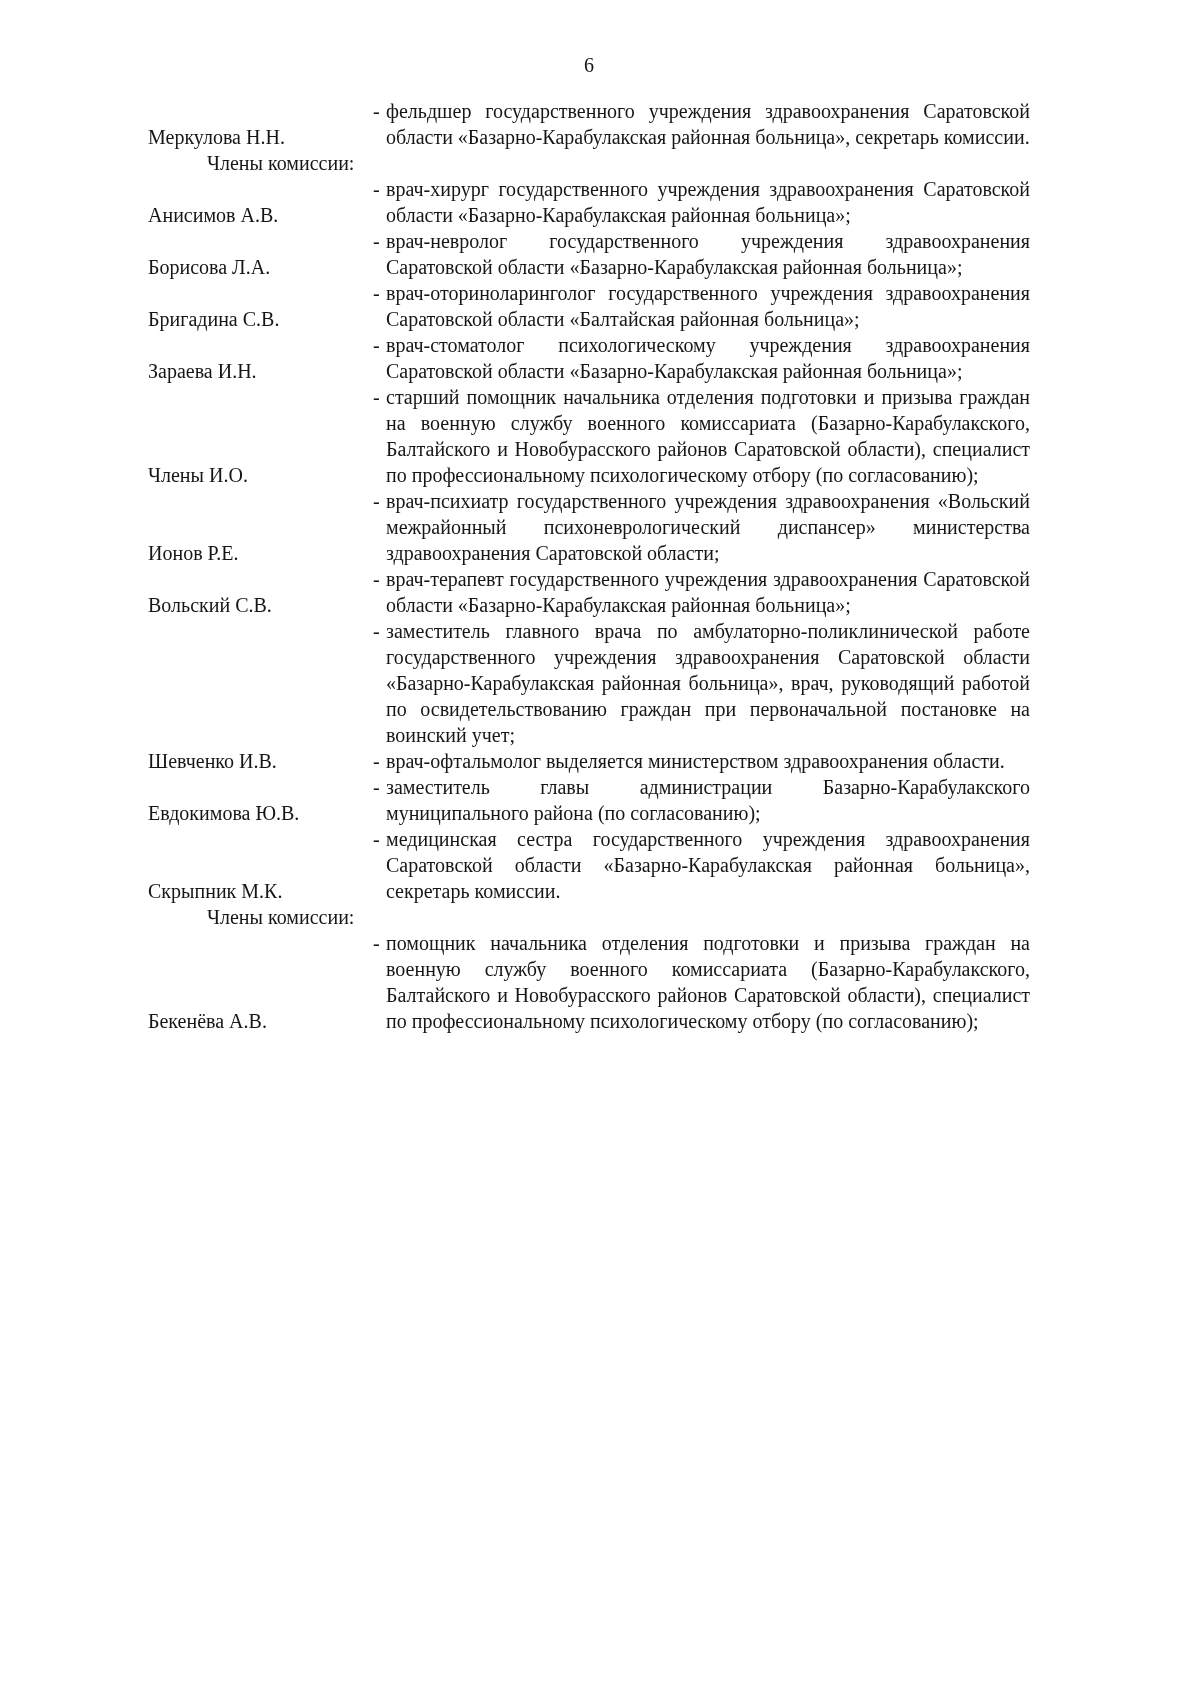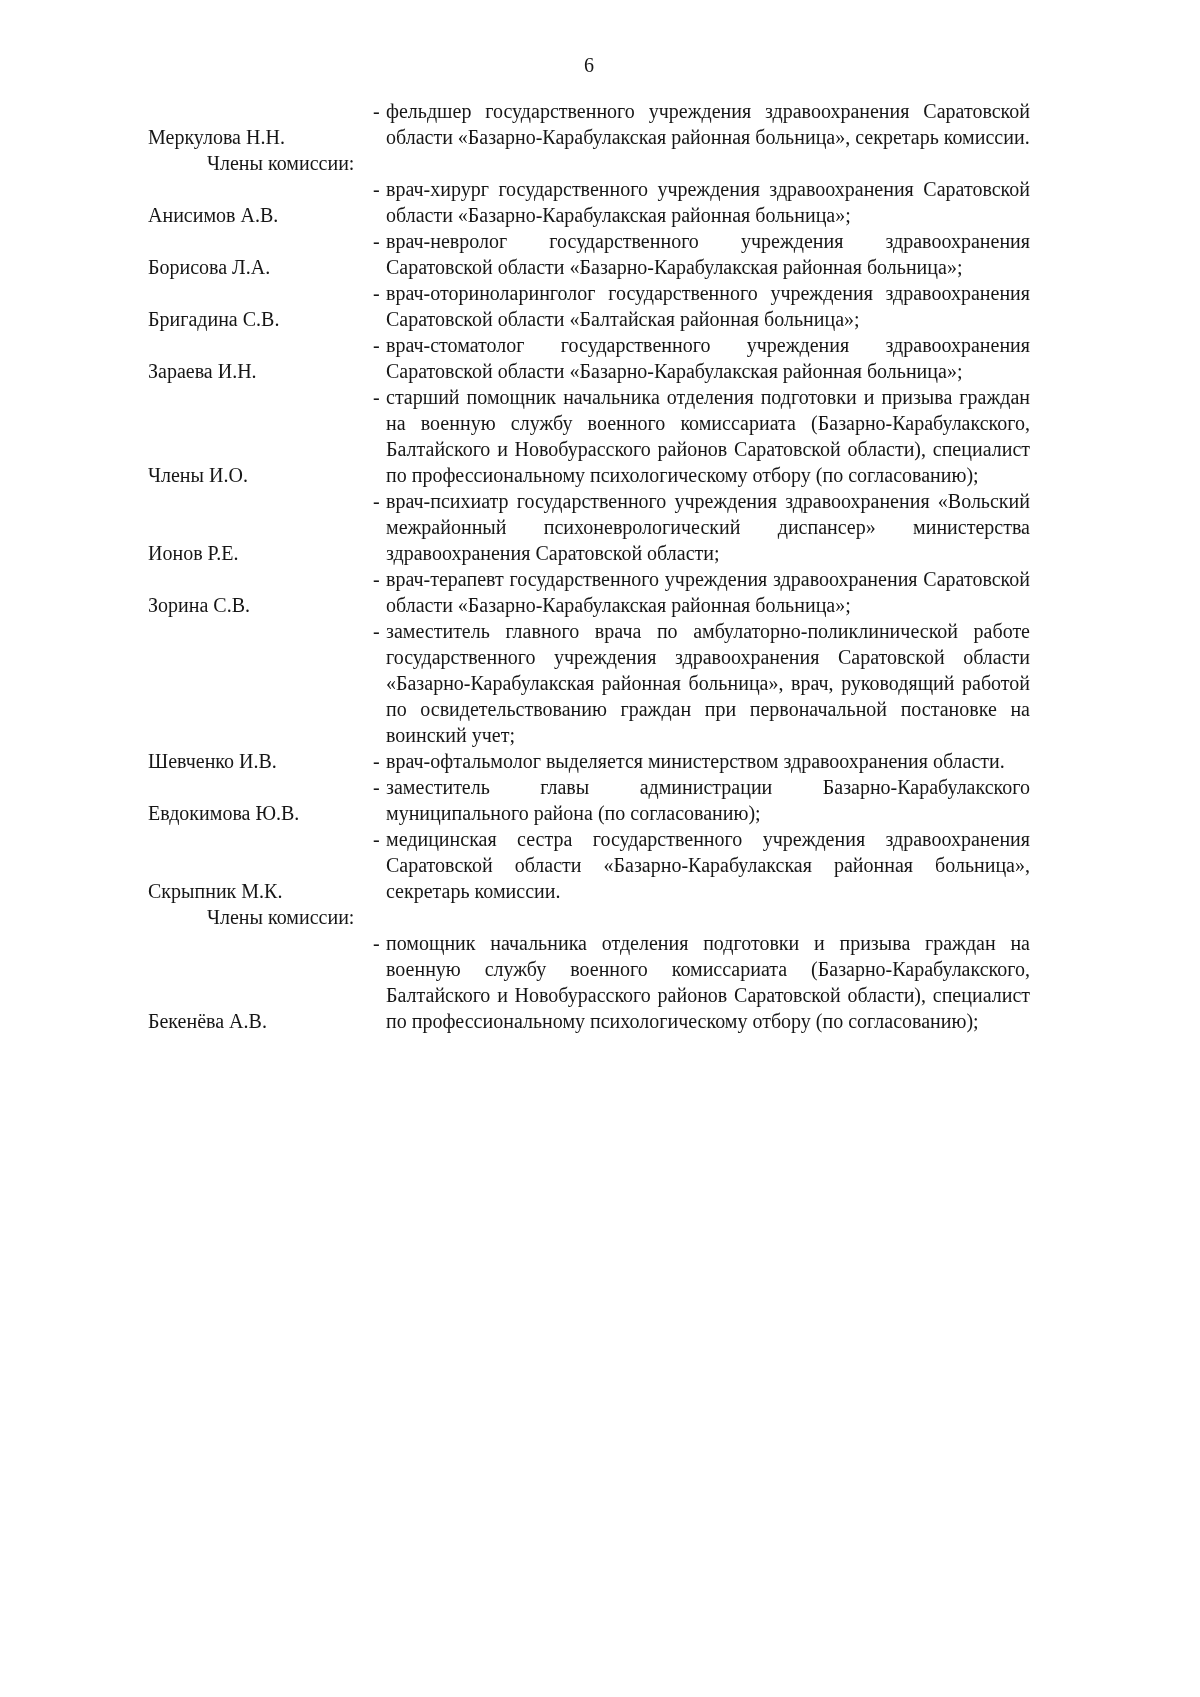--- a/index.html
+++ b/index.html
@@ -89,40 +89,40 @@
   <section class="entry">
     <div class="entry-name">Бригадина С.В.</div>
     <div class="entry-desc">
       <p class="para"><span class="dash">-</span><span>врач-оториноларинголог государственного учреждения здравоохранения Саратовской области «Балтайская районная больница»;</span></p>
     </div>
   </section>
 
   <section class="entry">
     <div class="entry-name">Зараева И.Н.</div>
     <div class="entry-desc">
-      <p class="para"><span class="dash">-</span><span>врач-стоматолог государственного учреждения здравоохранения Саратовской области «Базарно-Карабулакская районная больница»;</span></p>
+      <p class="para"><span class="dash">-</span><span>врач-стоматолог психологическому учреждения здравоохранения Саратовской области «Базарно-Карабулакская районная больница»;</span></p>
     </div>
   </section>
 
   <section class="entry">
     <div class="entry-name">Члены И.О.</div>
     <div class="entry-desc">
       <p class="para"><span class="dash">-</span><span>старший помощник начальника отделения подготовки и призыва граждан на военную службу военного комиссариата (Базарно-Карабулакского, Балтайского и Новобурасского районов Саратовской области), специалист по профессиональному психологическому отбору (по согласованию);</span></p>
     </div>
   </section>
 
   <section class="entry">
     <div class="entry-name">Ионов Р.Е.</div>
     <div class="entry-desc">
       <p class="para"><span class="dash">-</span><span>врач-психиатр государственного учреждения здравоохранения «Вольский межрайонный психоневрологический диспансер» министерства здравоохранения Саратовской области;</span></p>
     </div>
   </section>
 
   <section class="entry">
-    <div class="entry-name">Зорина С.В.</div>
+    <div class="entry-name">Вольский С.В.</div>
     <div class="entry-desc">
       <p class="para"><span class="dash">-</span><span>врач-терапевт государственного учреждения здравоохранения Саратовской области «Базарно-Карабулакская районная больница»;</span></p>
     </div>
   </section>
 
   <section class="entry">
     <div class="entry-name">Шевченко И.В.</div>
     <div class="entry-desc">
       <p class="para"><span class="dash">-</span><span>заместитель главного врача по амбулаторно-поликлинической работе государственного учреждения здравоохранения Саратовской области «Базарно-Карабулакская районная больница», врач, руководящий работой по освидетельствованию граждан при первоначальной постановке на воинский учет;</span></p>
       <p class="para"><span class="dash">-</span><span>врач-офтальмолог выделяется министерством здравоохранения области.</span></p>

